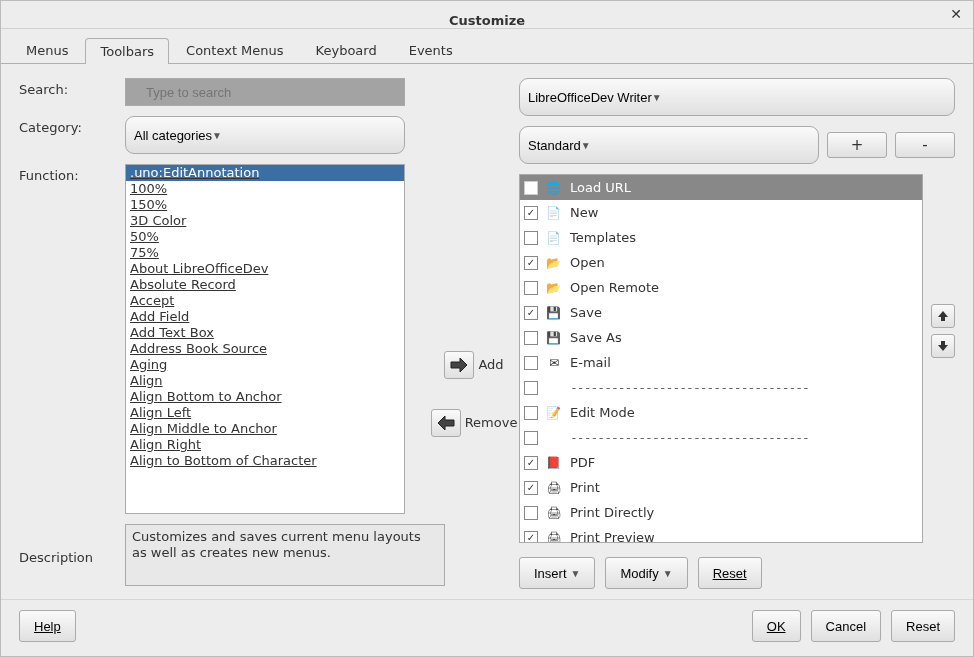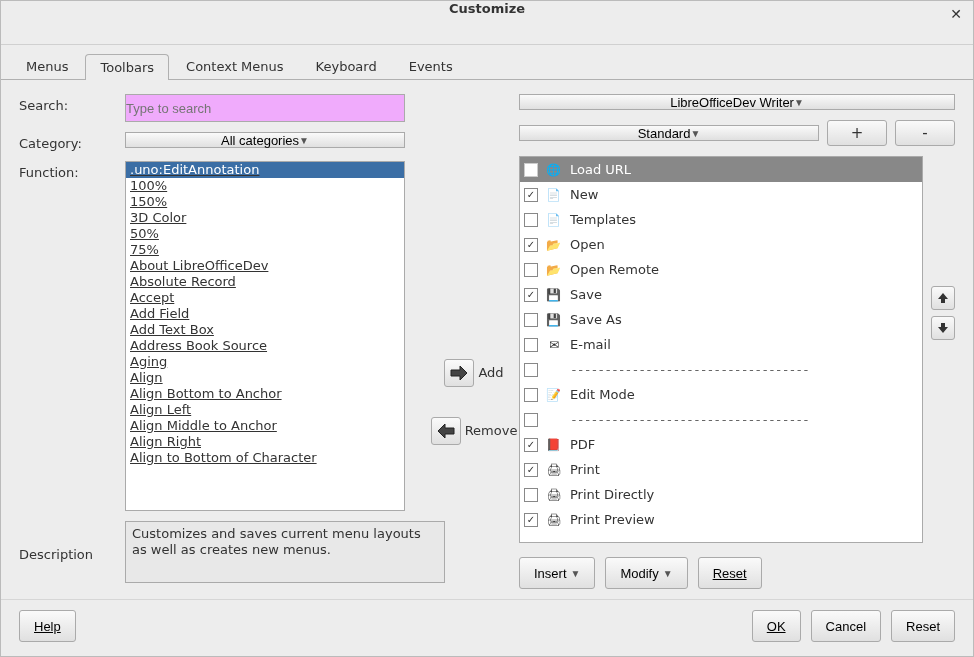--- a/index.html
+++ b/index.html
@@ -1,29 +1,29 @@
 <!DOCTYPE html>
 <html><head>
 <meta charset="utf-8">
 <style>
 * { box-sizing: border-box; margin: 0; padding: 0; }
 body { font-family: "DejaVu Sans", "Liberation Sans", sans-serif; font-size: 13px; background: #ededed; color: #333; }
 .window { width: 974px; height: 657px; background: #ededed; display: flex; flex-direction: column; border: 1px solid #bbb; }
-.titlebar { height: 44px; display: flex; align-items: flex-start; justify-content: center; position: relative; background: #ededed; border-bottom: 1px solid #d0d0d0; }
+.titlebar { height: 28px; display: flex; align-items: flex-end; justify-content: center; position: relative; background: #ededed; border-bottom: 1px solid #d0d0d0; }
 .titlebar-title { font-weight: bold; font-size: 13px; }
 .titlebar-close { position: absolute; right: 8px; top: 4px; font-size: 14px; cursor: pointer; width: 18px; height: 18px; display: flex; align-items: center; justify-content: center; }
 .tabbar { display: flex; padding: 8px 10px 0 10px; border-bottom: 1px solid #b0b0b0; }
 .tab { padding: 5px 14px; border: 1px solid transparent; border-bottom: none; border-radius: 4px 4px 0 0; cursor: pointer; margin-right: 2px; }
 .tab.active { background: #ededed; border-color: #b0b0b0; position: relative; top: 1px; }
 .content { flex: 1; display: flex; padding: 14px 18px 10px 18px; gap: 10px; min-height: 0; }
 .leftcol { display: grid; grid-template-columns: 100px 1fr; grid-auto-rows: min-content; gap: 10px 6px; align-items: start; width: 410px; }
 .leftcol .lbl { padding-top: 4px; }
-.search-input { width: 280px; height: 28px; border: 1px solid #aaa; padding: 0 0; background: #f0abfc; font-size: 13px; }
+.search-input { width: 280px; height: 28px; border: 1px solid #aaa; padding: 0 20px; background: #a3a3a3; font-size: 13px; }
 .dropdown { position: relative; width: 280px; }
-.dropdown-btn { width: 100%; height: 16px; border: 1px solid #aaa; border-radius: 0; background: linear-gradient(#fafafa,#e0e0e0); text-align: left; padding: 0 8px; font-size: 13px; display: flex; align-items: center; justify-content: center; cursor: pointer; }
+.dropdown-btn { width: 100%; height: 38px; border: 1px solid #aaa; border-radius: 9px; background: linear-gradient(#fafafa,#e0e0e0); text-align: left; padding: 0 8px; font-size: 13px; display: flex; align-items: center; justify-content: flex-start; cursor: pointer; }
 .chevron { font-size: 10px; color: #555; }
 .listbox-wrap { grid-column: 2; position: relative; width: 280px; height: 350px; border: 1px solid #aaa; background: #fff; display: flex; flex-direction: column; }
 .listbox { flex: 1; overflow-y: scroll; overflow-x: auto; text-decoration: underline; }
 .listbox-item { padding: 0 4px; line-height: 16px; white-space: nowrap; }
 .listbox-item.selected { background: #3b6ea5; color: #fff; }
 .desc-box { grid-column: 2; width: 320px; border: 1px solid #aaa; background: #e8e8e8; padding: 4px 6px; height: 62px; font-size: 13px; line-height: 1.25; }
 .midcol { display: flex; flex-direction: column; align-items: center; justify-content: center; gap: 30px; width: 70px; padding-top: 120px; }
 .icon-btn { display: flex; flex-direction: row; align-items: center; gap: 4px; cursor: pointer; }
 .icon-btn .arrow-box { width: 30px; height: 28px; border: 1px solid #aaa; border-radius: 3px; background: linear-gradient(#fafafa,#e0e0e0); display: flex; align-items: center; justify-content: center; }
 .icon-btn svg { width: 20px; height: 18px; }

